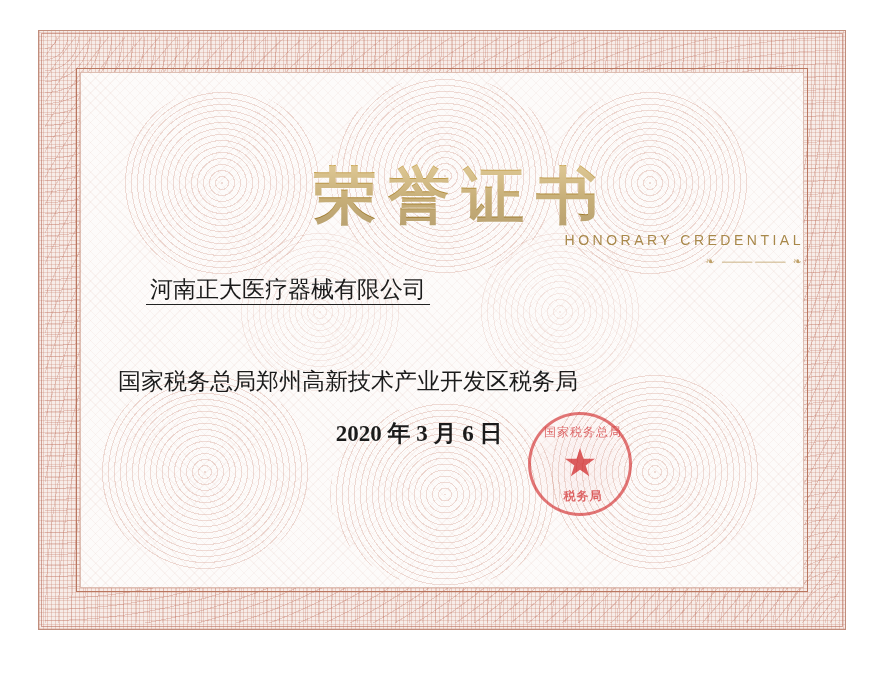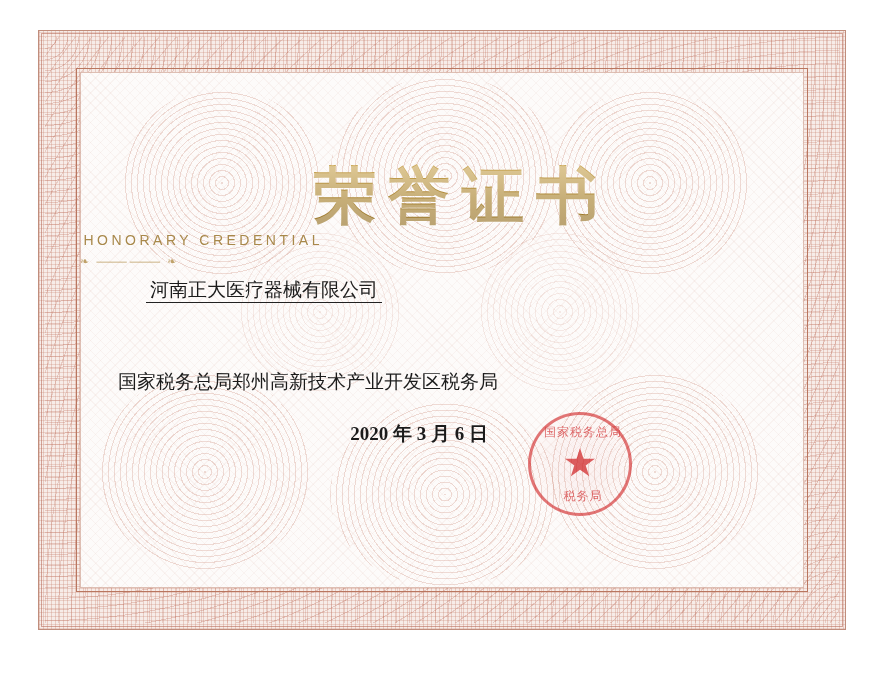--- a/index.html
+++ b/index.html
@@ -144,21 +144,21 @@
     background-clip: text;
     -webkit-text-fill-color: transparent;
     text-shadow: 0 1px 0 rgba(255,255,255,0.35);
   }
 
   .cert-subtitle-wrap {
     position: absolute;
     left: 0;
     top: 160px;
     width: 724px;
-    text-align: left;
+    text-align: right;
   }
   .cert-subtitle {
     font-family: "Liberation Sans", sans-serif;
     font-size: 14px;
     letter-spacing: 3.5px;
     text-indent: 3.5px;
     color: #a8884a;
   }
   .sub-orn {
     margin-top: 5px;
@@ -169,21 +169,21 @@
 
   .cert-body {
     position: absolute;
     left: 38px;
     top: 196px;
     width: 648px;
     font-family: "Liberation Serif", serif;
     color: #1b1b1b;
   }
   .line {
-    font-size: 19px;
+    font-size: 23px;
     line-height: 44px;
     white-space: nowrap;
   }
   .line-recipient {
     padding-left: 28px;
   }
   .underline-recipient {
     border-bottom: 1.5px solid #222;
     padding: 0 4px 2px 4px;
   }
@@ -237,21 +237,21 @@
     position: absolute;
     left: 0;
     width: 104px;
     text-align: center;
     font-family: "Liberation Serif", serif;
     font-size: 12px;
     letter-spacing: 1px;
     color: rgba(206,26,28,0.8);
   }
   .cert-seal .seal-text-top { top: 9px; }
-  .cert-seal .seal-text-bottom { bottom: 8px; }
+  .cert-seal .seal-text-bottom { bottom: 8px; font-weight: bold; }
 </style>
 </head>
 <body>
 
 <div id="certificate-page">
 
   <div class="cert-frame"></div>
 
   <div class="cert-field">
     <div class="rosette r1"></div>

